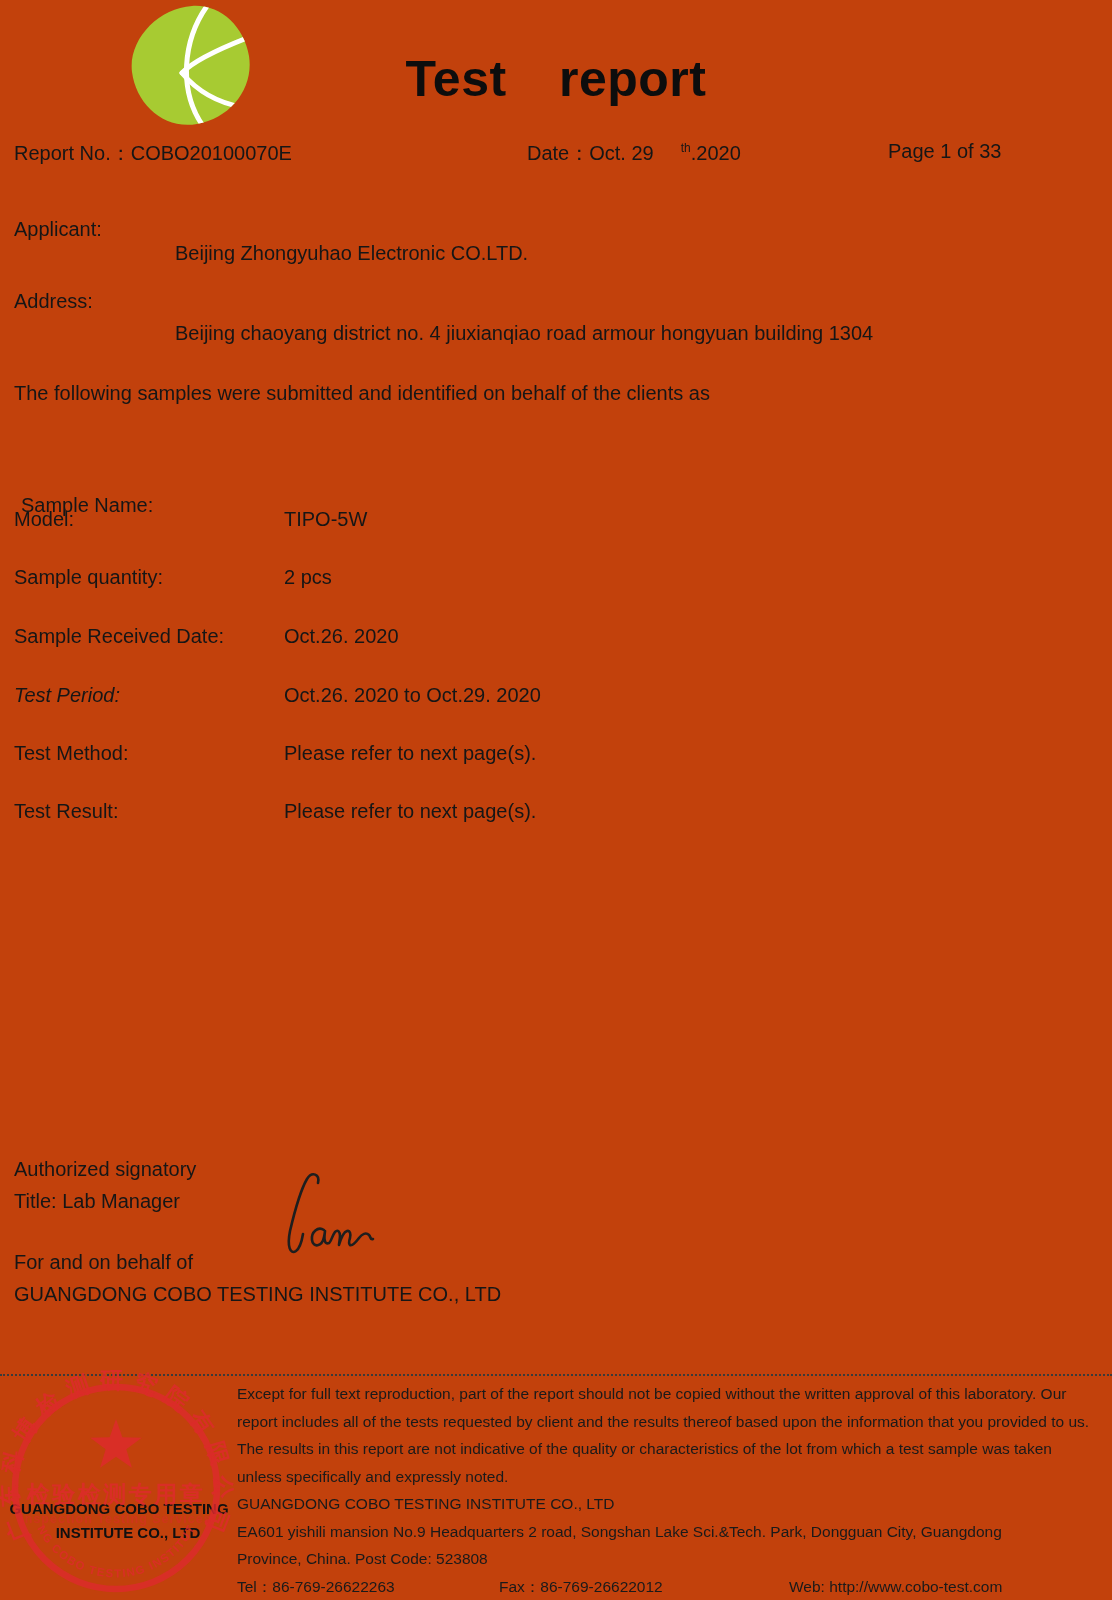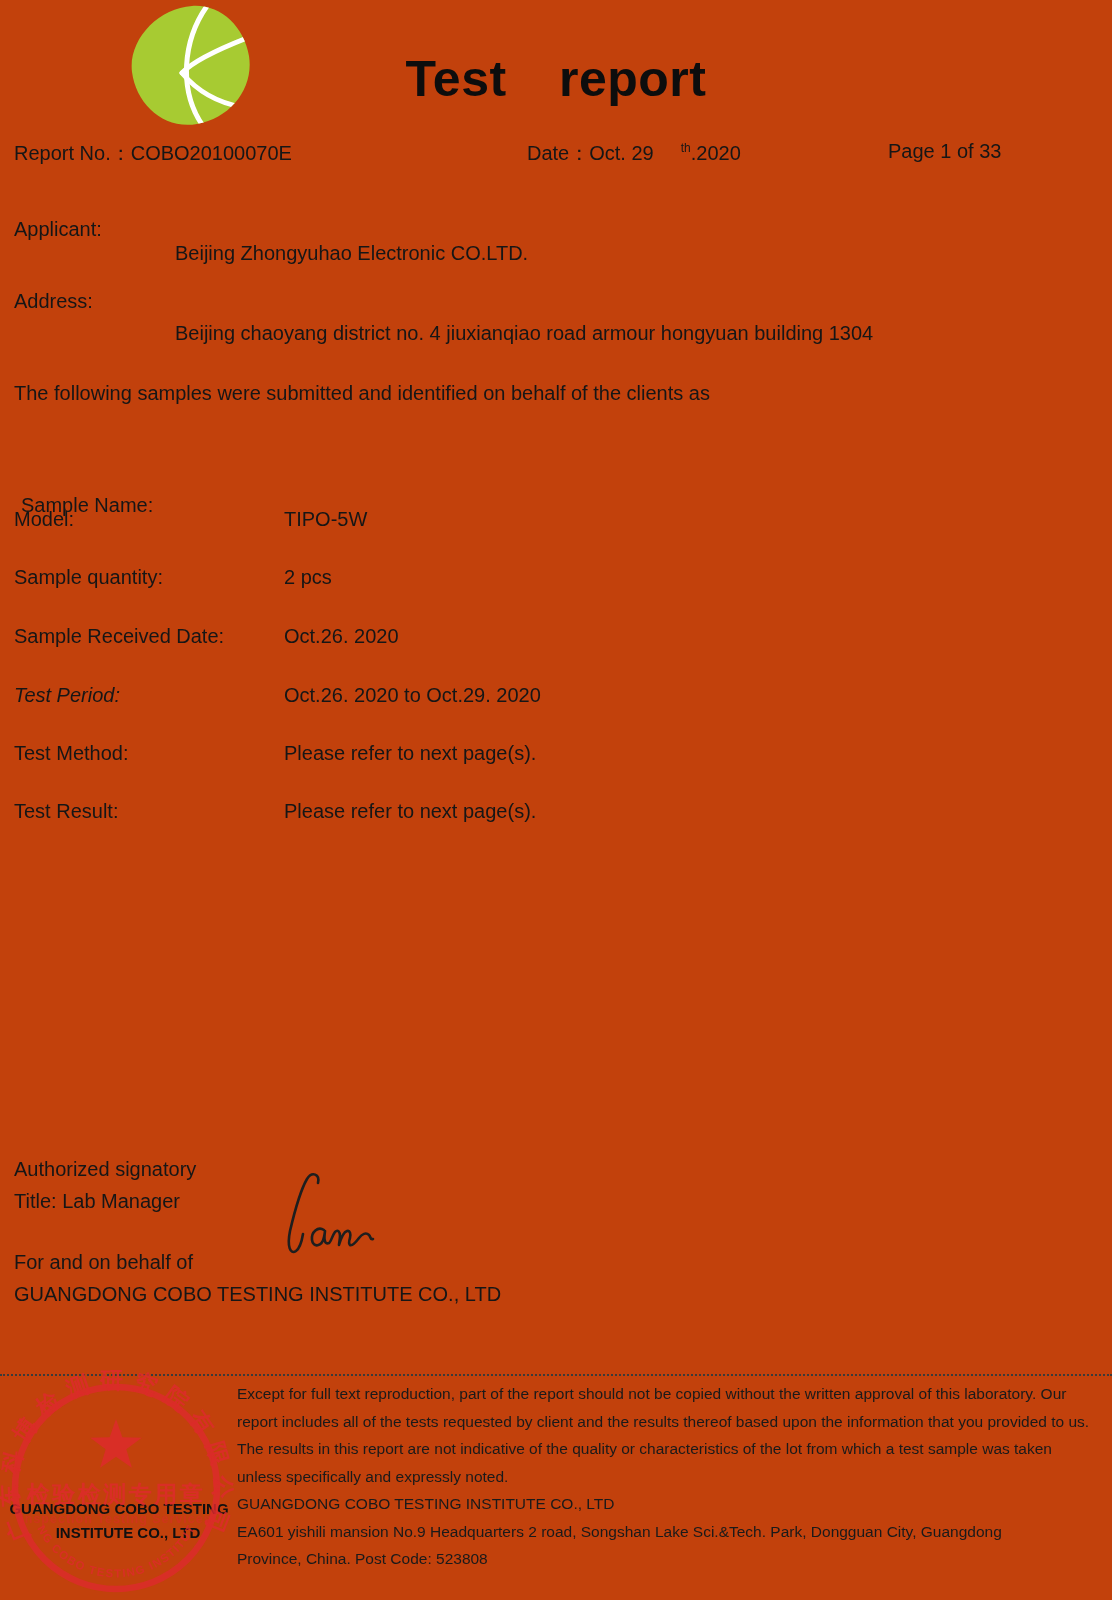--- a/index.html
+++ b/index.html
@@ -120,15 +120,20 @@
   </svg>
 
   <div class="abs" id="footer">
     <div class="frow">Except for full text reproduction, part of the report should not be copied without the written approval of this laboratory. Our</div>
     <div class="frow">report includes all of the tests requested by client and the results thereof based upon the information that you provided to us.</div>
     <div class="frow">The results in this report are not indicative of the quality or characteristics of the lot from which a test sample was taken</div>
     <div class="frow">unless specifically and expressly noted.</div>
     <div class="frow">GUANGDONG COBO TESTING INSTITUTE CO., LTD</div>
     <div class="frow">EA601 yishili mansion No.9 Headquarters 2 road, Songshan Lake Sci.&amp;Tech. Park, Dongguan City, Guangdong</div>
     <div class="frow">Province, China. Post Code: 523808</div>
+    <div class="frow">
+      <span style="position:absolute;left:0;"><span>Tel：</span><span>86-769-26622263</span></span>
+      <span style="position:absolute;left:262px;"><span>Fax：</span><span>86-769-26622012</span></span>
+      <span style="position:absolute;left:552px;"><span>Web: </span><span>http://www.cobo-test.com</span></span>
+    </div>
   </div>
 
 </div>
 
 </body></html>

